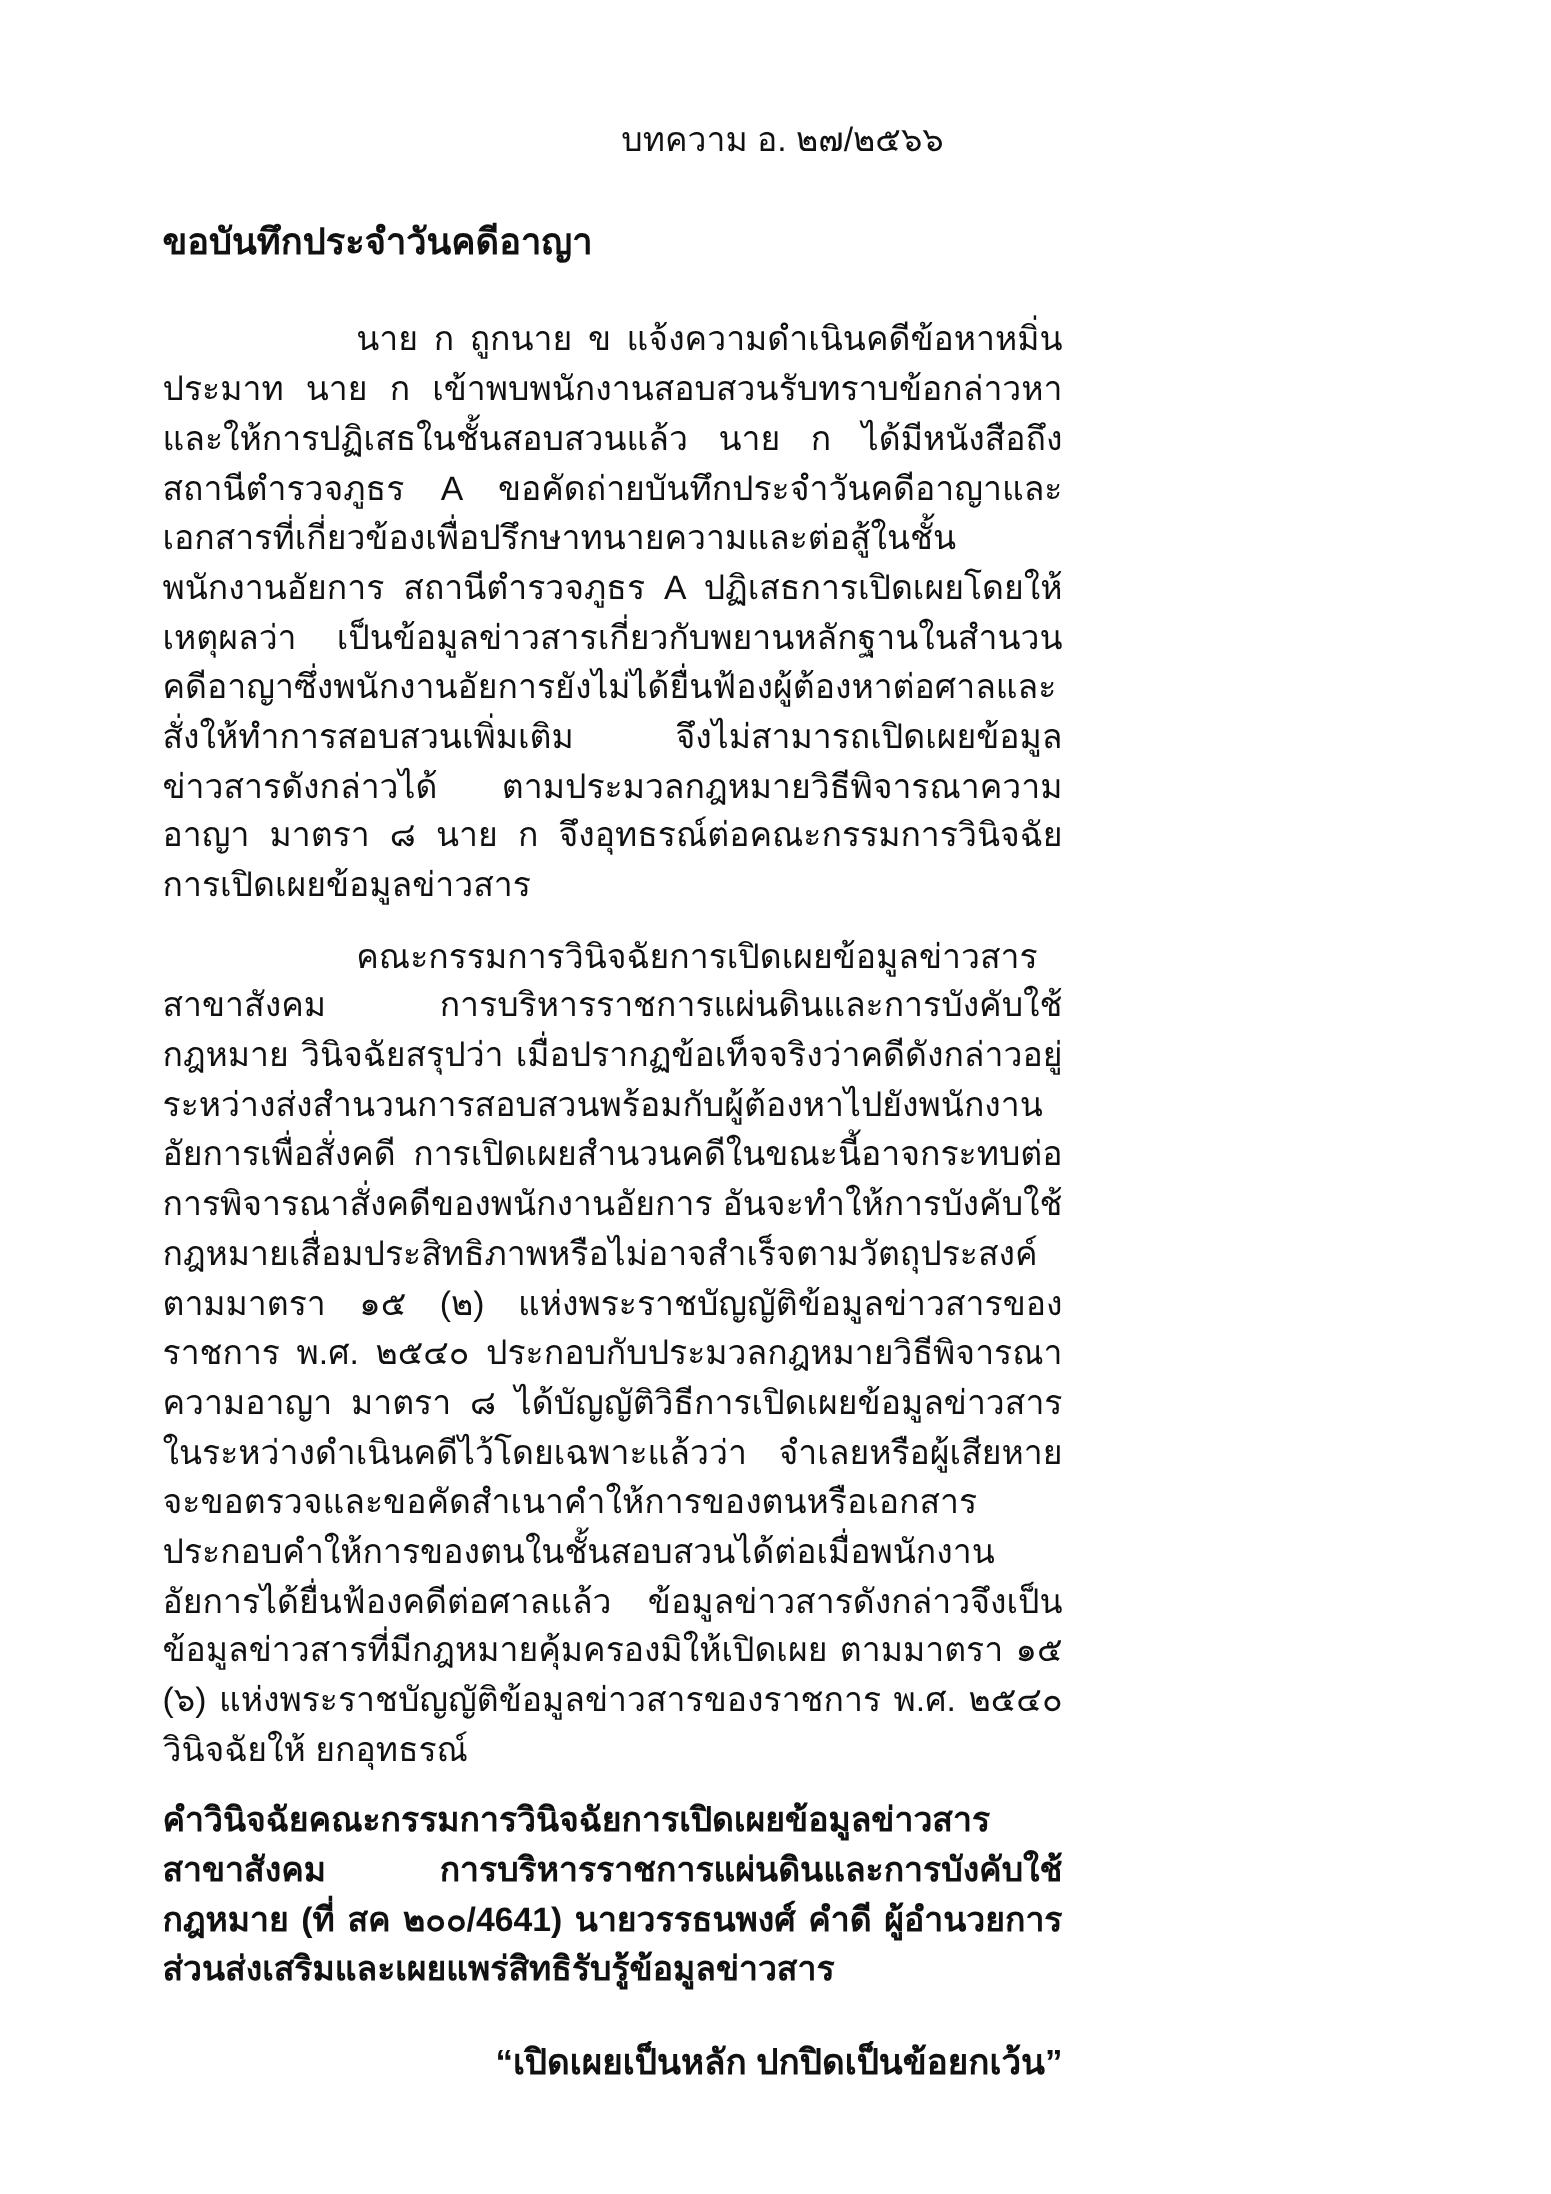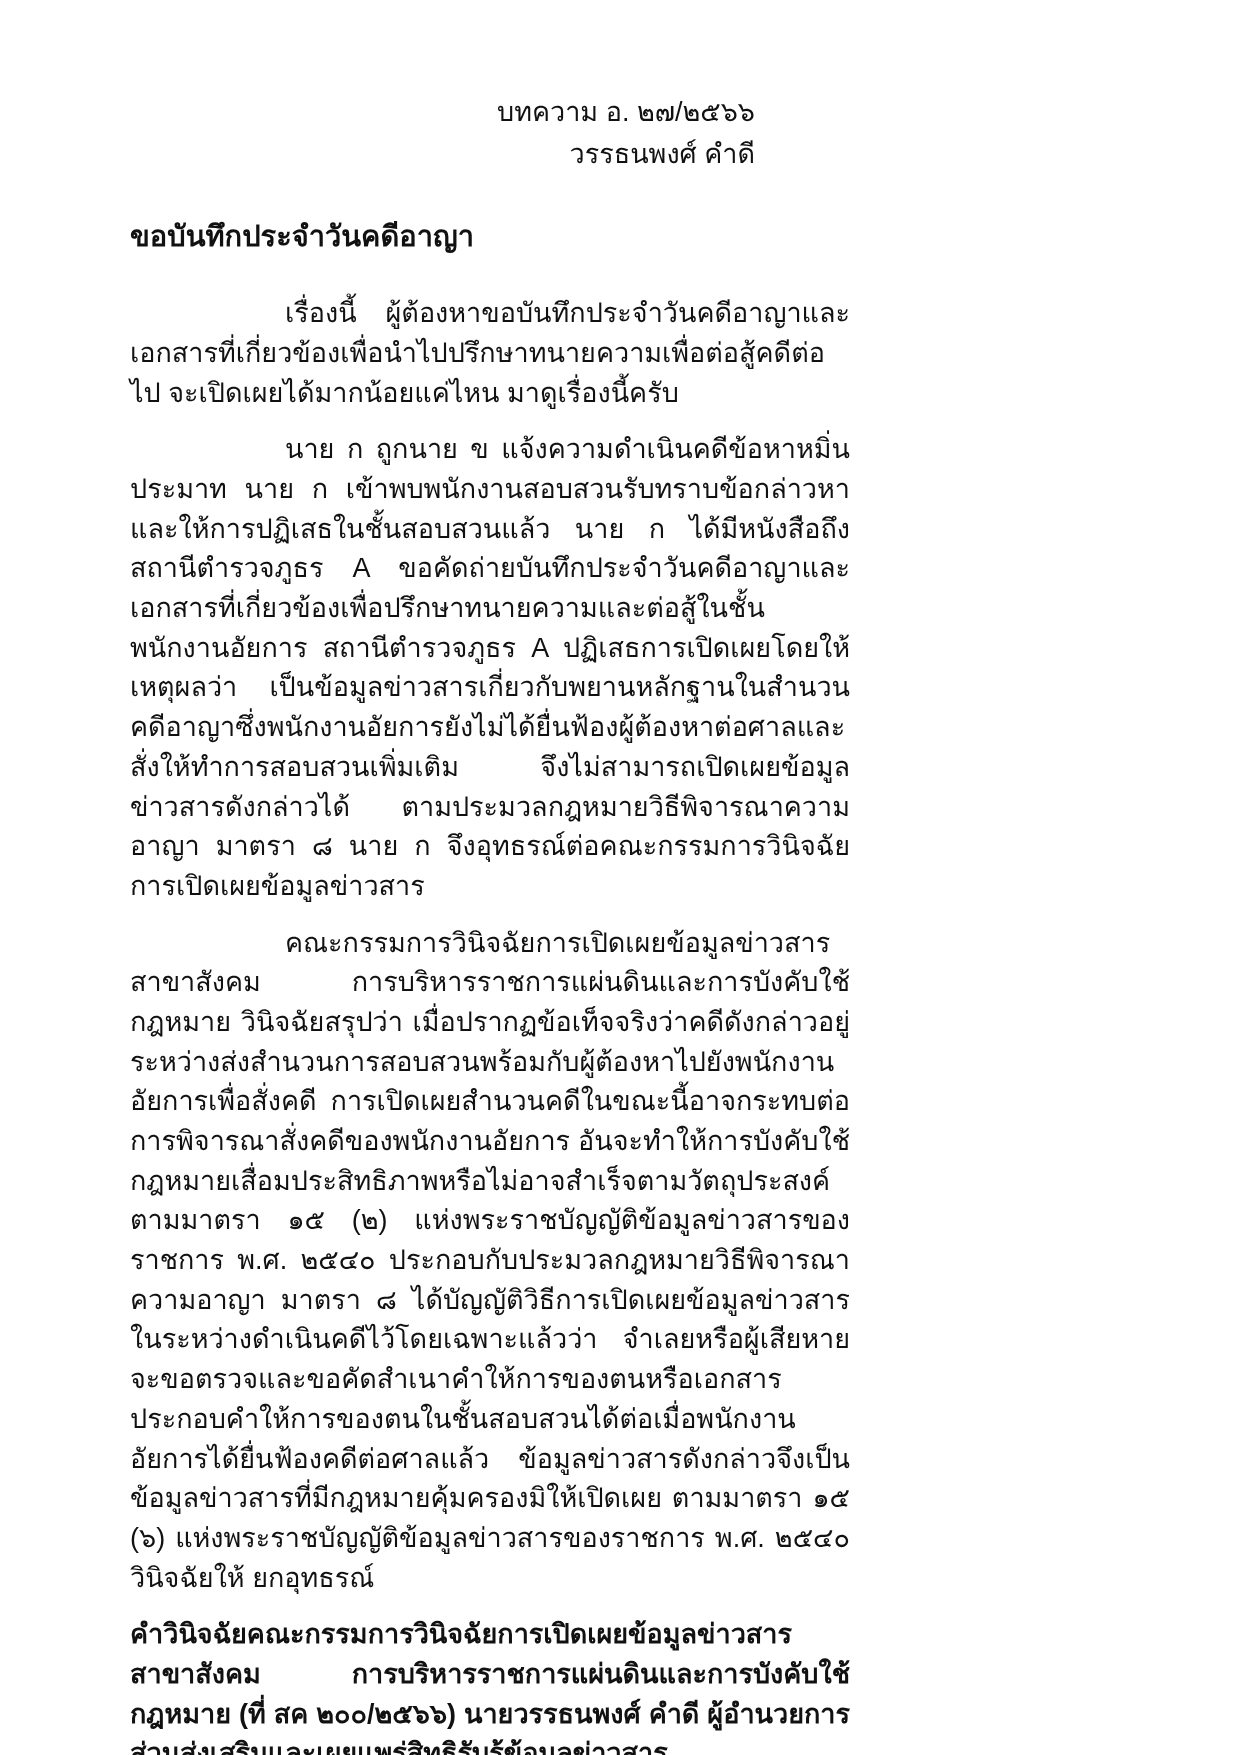--- a/index.html
+++ b/index.html
@@ -53,29 +53,27 @@
     line-height: 1.4;
   }
 </style>
 </head>
 <body>
 
 <div class="page">
 
   <div class="doc-header">
     <div>บทความ อ. ๒๗/๒๕๖๖</div>
-    <div>วรรธนพงศ์ คำดี</div>
   </div>
 
   <div class="doc-title">ขอบันทึกประจำวันคดีอาญา</div>
 
-  <p class="body">เรื่องนี้ ผู้ต้องหาขอบันทึกประจำวันคดีอาญาและเอกสารที่เกี่ยวข้องเพื่อนำไปปรึกษาทนายความเพื่อต่อสู้คดีต่อไป จะเปิดเผยได้มากน้อยแค่ไหน มาดูเรื่องนี้ครับ</p>
 
   <p class="body">นาย ก ถูกนาย ข แจ้งความดำเนินคดีข้อหาหมิ่นประมาท นาย ก เข้าพบพนักงานสอบสวนรับทราบข้อกล่าวหาและให้การปฏิเสธในชั้นสอบสวนแล้ว นาย ก ได้มีหนังสือถึงสถานีตำรวจภูธร A ขอคัดถ่ายบันทึกประจำวันคดีอาญาและเอกสารที่เกี่ยวข้องเพื่อปรึกษาทนายความและต่อสู้ในชั้นพนักงานอัยการ สถานีตำรวจภูธร A ปฏิเสธการเปิดเผยโดยให้เหตุผลว่า เป็นข้อมูลข่าวสารเกี่ยวกับพยานหลักฐานในสำนวนคดีอาญาซึ่งพนักงานอัยการยังไม่ได้ยื่นฟ้องผู้ต้องหาต่อศาลและสั่งให้ทำการสอบสวนเพิ่มเติม จึงไม่สามารถเปิดเผยข้อมูลข่าวสารดังกล่าวได้ ตามประมวลกฎหมายวิธีพิจารณาความอาญา มาตรา ๘ นาย ก จึงอุทธรณ์ต่อคณะกรรมการวินิจฉัยการเปิดเผยข้อมูลข่าวสาร</p>
 
   <p class="body">คณะกรรมการวินิจฉัยการเปิดเผยข้อมูลข่าวสารสาขาสังคม การบริหารราชการแผ่นดินและการบังคับใช้กฎหมาย วินิจฉัยสรุปว่า เมื่อปรากฏข้อเท็จจริงว่าคดีดังกล่าวอยู่ระหว่างส่งสำนวนการสอบสวนพร้อมกับผู้ต้องหาไปยังพนักงานอัยการเพื่อสั่งคดี การเปิดเผยสำนวนคดีในขณะนี้อาจกระทบต่อการพิจารณาสั่งคดีของพนักงานอัยการ อันจะทำให้การบังคับใช้กฎหมายเสื่อมประสิทธิภาพหรือไม่อาจสำเร็จตามวัตถุประสงค์ ตามมาตรา ๑๕ (๒) แห่งพระราชบัญญัติข้อมูลข่าวสารของราชการ พ.ศ. ๒๕๔๐ ประกอบกับประมวลกฎหมายวิธีพิจารณาความอาญา มาตรา ๘ ได้บัญญัติวิธีการเปิดเผยข้อมูลข่าวสารในระหว่างดำเนินคดีไว้โดยเฉพาะแล้วว่า จำเลยหรือผู้เสียหายจะขอตรวจและขอคัดสำเนาคำให้การของตนหรือเอกสารประกอบคำให้การของตนในชั้นสอบสวนได้ต่อเมื่อพนักงานอัยการได้ยื่นฟ้องคดีต่อศาลแล้ว ข้อมูลข่าวสารดังกล่าวจึงเป็นข้อมูลข่าวสารที่มีกฎหมายคุ้มครองมิให้เปิดเผย ตามมาตรา ๑๕ (๖) แห่งพระราชบัญญัติข้อมูลข่าวสารของราชการ พ.ศ. ๒๕๔๐ วินิจฉัยให้ ยกอุทธรณ์</p>
 
 
-  <p class="body noindent bold">คำวินิจฉัยคณะกรรมการวินิจฉัยการเปิดเผยข้อมูลข่าวสารสาขาสังคม การบริหารราชการแผ่นดินและการบังคับใช้กฎหมาย (ที่ สค ๒๐๐/๒๕๖๖) นายวรรธนพงศ์ คำดี ผู้อำนวยการส่วนส่งเสริมและเผยแพร่สิทธิรับรู้ข้อมูลข่าวสาร</p>
+  <p class="body noindent bold">คำวินิจฉัยคณะกรรมการวินิจฉัยการเปิดเผยข้อมูลข่าวสารสาขาสังคม การบริหารราชการแผ่นดินและการบังคับใช้กฎหมาย (ที่ สค ๒๐๐/4641) นายวรรธนพงศ์ คำดี ผู้อำนวยการส่วนส่งเสริมและเผยแพร่สิทธิรับรู้ข้อมูลข่าวสาร</p>
 
   <div class="closing-quote">“เปิดเผยเป็นหลัก ปกปิดเป็นข้อยกเว้น”</div>
 
 </div>
 
 </body></html>

